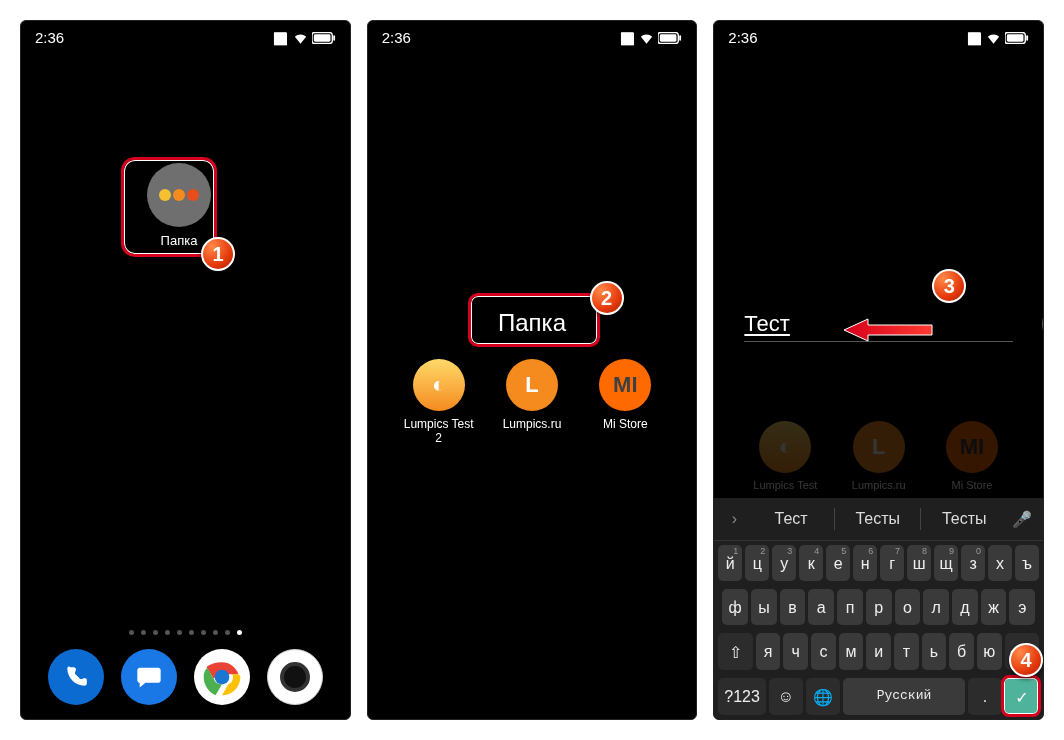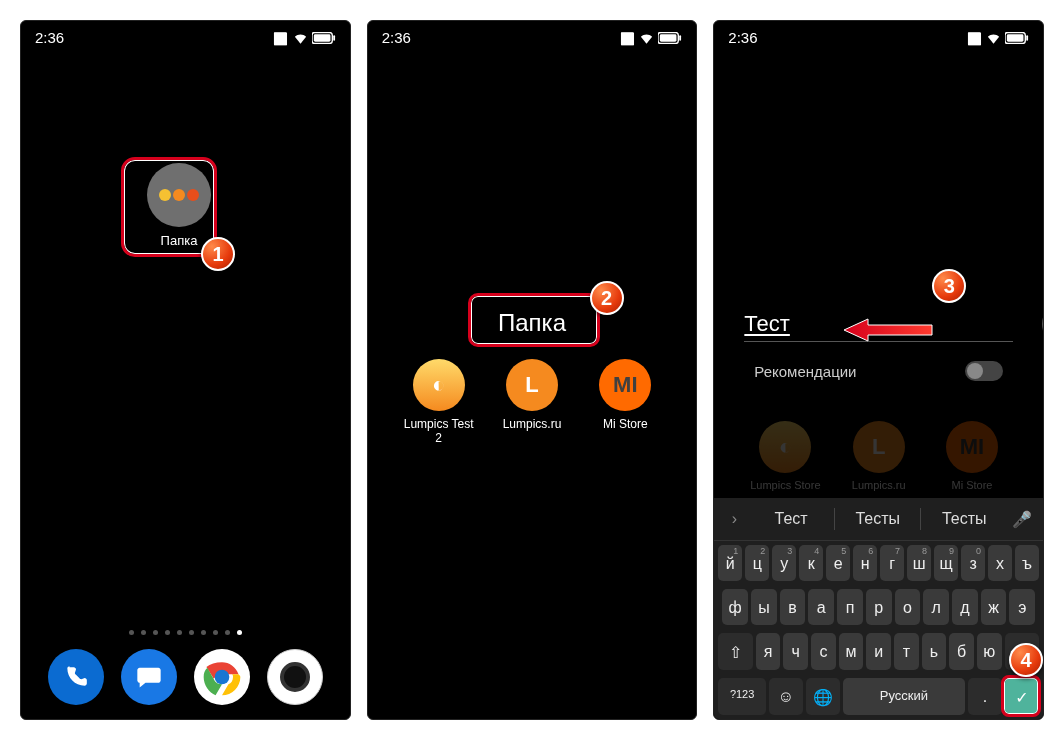--- a/index.html
+++ b/index.html
@@ -208,21 +208,21 @@
     background:#3a3a3a;color:#eee;
     border-radius:5px;
     text-align:center;
     font-size:16px;
     padding:10px 0 8px;
     position:relative;
   }
   .key.dark{background:#2c2c2c;}
   .key .hint{position:absolute;top:1px;right:4px;font-size:9px;color:#999;}
   .key.wide{flex:1.4;}
-  .key.space{flex:3.6;background:#3a3a3a;}
+  .key.space{flex:3.6;background:#3a3a3a;font-family:Liberation Mono, monospace;}
   .key.enter{background:#4fb39c;}
   .ro4 { position:absolute; right:2px; bottom:2px; width:40px; height:42px; border-radius:8px;}
 
   .badge1{left:180px;top:216px;}
   .badge2{left:222px;top:260px;}
   .badge3{left:218px;top:248px;}
   .badge4{right:0px;bottom:42px;}
 
   
 </style>
@@ -374,29 +374,25 @@
         <defs>
             <linearGradient id="ag" x1="0" x2="1">
               <stop offset="0" stop-color="#d6001c"></stop>
               <stop offset="1" stop-color="#ff3b2f"></stop>
             </linearGradient>
           </defs>
         <polygon points="0,13 24,2 24,8 88,8 88,18 24,18 24,24" fill="url(#ag)" stroke="#fff" stroke-width="1"></polygon>
       </svg>
     </div>
 
-    <div class="reco-row">
-      <span>Рекомендации</span>
-      <div class="toggle"></div>
-    </div>
 
     <div class="folder-apps dim">
       <div class="fapp">
         <div class="ic ic1">◐</div>
-        <div>Lumpics Store</div>
+        <div>Lumpics Test</div>
       </div>
       <div class="fapp">
         <div class="ic ic2">L</div>
         <div>Lumpics.ru</div>
       </div>
       <div class="fapp">
         <div class="ic ic3">MI</div>
         <div>Mi Store</div>
       </div>
     </div>
@@ -446,21 +442,21 @@
           <div class="key">с</div>
           <div class="key">м</div>
           <div class="key">и</div>
           <div class="key">т</div>
           <div class="key">ь</div>
           <div class="key">б</div>
           <div class="key">ю</div>
           <div class="key dark wide">⌫</div>
         </div>
       <div class="krow">
-        <div class="key dark wide" style="font-size:11px;">?123</div>
+        <div class="key dark wide" style="font-size:16px;">?123</div>
         <div class="key dark">☺</div>
         <div class="key dark">🌐</div>
         <div class="key space" style="font-size:13px;">Русский</div>
         <div class="key dark">.</div>
         <div class="key enter" style="color:#fff;">✓</div>
       </div>
       <div class="red-outline ro4"></div>
       <div class="badge badge4">4</div>
     </div>
   </div>

